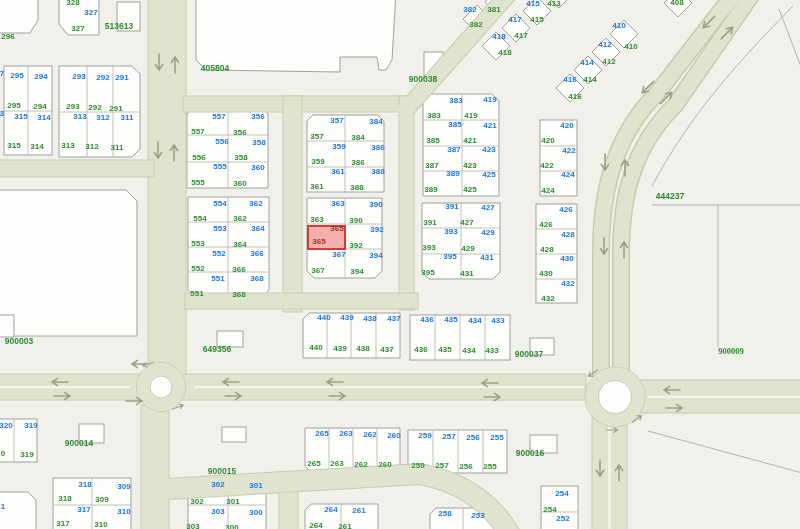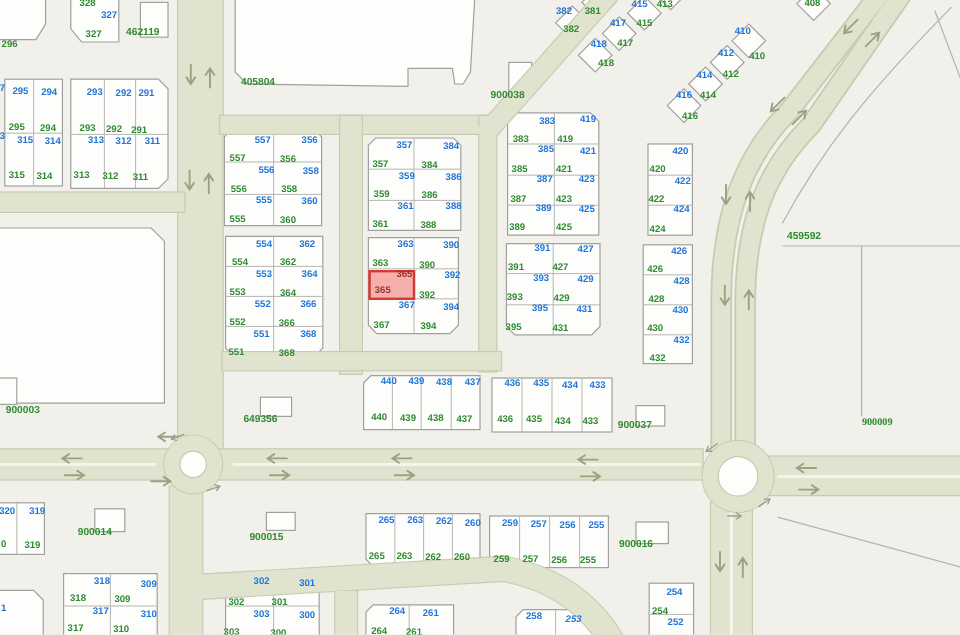--- a/index.html
+++ b/index.html
@@ -228,21 +228,21 @@
       <use href="#arrow" transform="translate(612,430) rotate(90) scale(0.7)"></use>
     </g>
   </svg>
 
   <div id="hl" style="left: 307px; top: 224.5px; width: 39px; height: 25px;"></div>
   <div id="labels">
       <span class="lb lb-g" style="left: 8px; top: 25px; margin-top: 12px;">296</span>
       <span class="lb lb-g" style="left: 73px; top: 3px;">328</span>
       <span class="lb lb-b" style="left: 91px; top: 13px;">327</span>
       <span class="lb lb-g" style="left: 78px; top: 29px;">327</span>
-      <span class="lb lb-k" style="left: 119px; top: 26px;">462119</span>
+      <span class="lb lb-k" style="left: 119px; top: 26px;">513613</span>
       <span class="lb lb-b" style="left: 2px; top: 74px;">7</span>
       <span class="lb lb-b" style="left: 2px; top: 114px;">3</span>
       <span class="lb lb-b" style="left: 17px; top: 76px;">295</span>
       <span class="lb lb-b" style="left: 41px; top: 77px;">294</span>
       <span class="lb lb-g" style="left: 14px; top: 106px;">295</span>
       <span class="lb lb-g" style="left: 40px; top: 107px;">294</span>
       <span class="lb lb-b" style="left: 21px; top: 117px;">315</span>
       <span class="lb lb-b" style="left: 44px; top: 118px;">314</span>
       <span class="lb lb-g" style="left: 14px; top: 146px;">315</span>
       <span class="lb lb-g" style="left: 37px; top: 147px;">314</span>
@@ -367,26 +367,26 @@
       <span class="lb lb-b" style="left: 619px; top: 26px;">410</span>
       <span class="lb lb-g" style="left: 631px; top: 47px;">410</span>
       <span class="lb lb-b" style="left: 605px; top: 45px;">412</span>
       <span class="lb lb-g" style="left: 609px; top: 62px;">412</span>
       <span class="lb lb-b" style="left: 587px; top: 63px;">414</span>
       <span class="lb lb-g" style="left: 590px; top: 80px;">414</span>
       <span class="lb lb-b" style="left: 570px; top: 80px;">416</span>
       <span class="lb lb-g" style="left: 575px; top: 97px;">416</span>
       <span class="lb lb-g" style="left: 677px; top: 3px;">408</span>
       <span class="lb lb-k" style="left: 423px; top: 79px;">900038</span>
-      <span class="lb lb-k" style="left: 670px; top: 196px;">459592</span>
+      <span class="lb lb-k" style="left: 670px; top: 196px;">444237</span>
       <span class="lb lb-k" style="left: 731px; top: 351px; font-family: Liberation Serif, serif;">900009</span>
       <span class="lb lb-k" style="left: 217px; top: 349px;">649356</span>
       <span class="lb lb-k" style="left: 529px; top: 354px;">900037</span>
       <span class="lb lb-k" style="left: 79px; top: 443px;">900014</span>
-      <span class="lb lb-k" style="left: 222px; top: 447px;">900015</span>
+      <span class="lb lb-k" style="left: 222px; top: 471px;">900015</span>
       <span class="lb lb-k" style="left: 530px; top: 453px;">900016</span>
       <span class="lb lb-b" style="left: 324px; top: 318px;">440</span>
       <span class="lb lb-b" style="left: 347px; top: 318px;">439</span>
       <span class="lb lb-b" style="left: 370px; top: 319px;">438</span>
       <span class="lb lb-b" style="left: 394px; top: 319px;">437</span>
       <span class="lb lb-g" style="left: 316px; top: 348px;">440</span>
       <span class="lb lb-g" style="left: 340px; top: 349px;">439</span>
       <span class="lb lb-g" style="left: 363px; top: 349px;">438</span>
       <span class="lb lb-g" style="left: 387px; top: 350px;">437</span>
       <span class="lb lb-b" style="left: 427px; top: 320px;">436</span>

